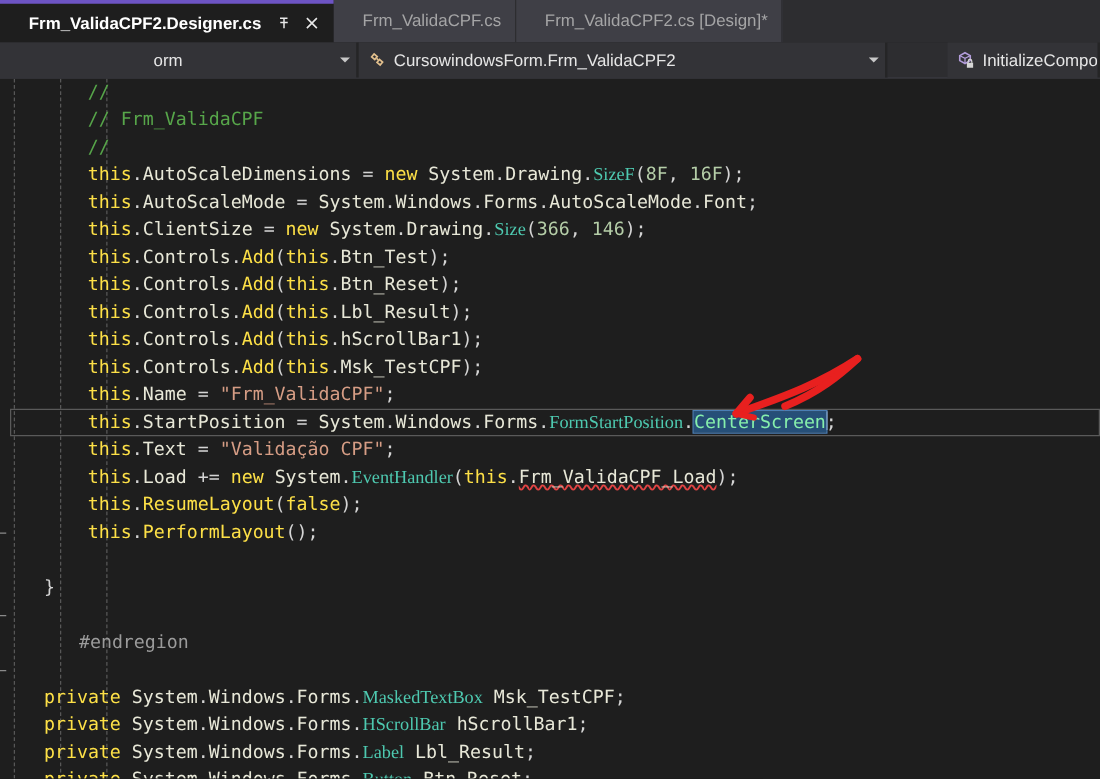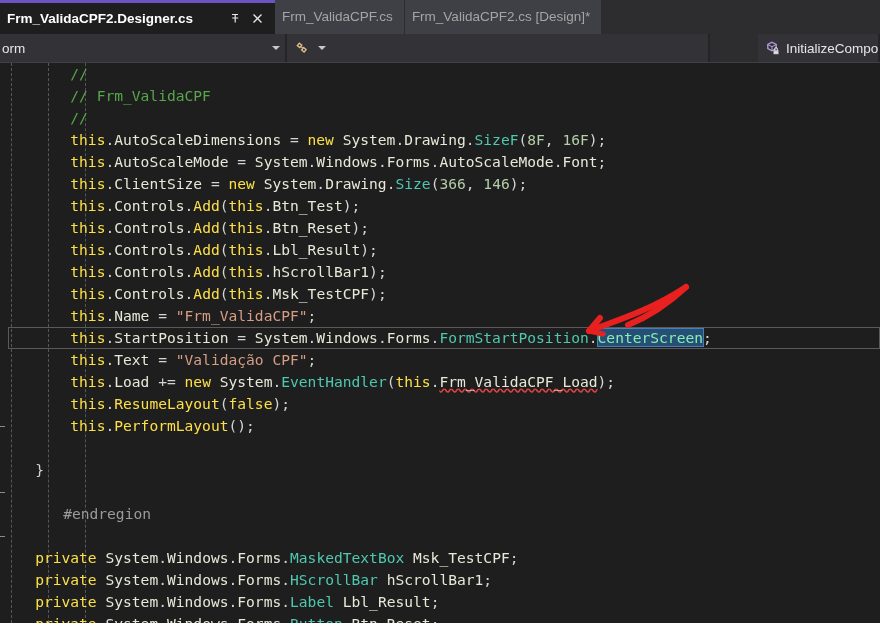--- a/index.html
+++ b/index.html
@@ -19,28 +19,27 @@
   
   .tabbar {
     position: absolute; top: 0; left: 0;
     width: 880px; height: 34px;
     background: #2d2d30;
     display: flex; align-items: stretch;
   }
   .tab {
     position: relative;
     display: flex; align-items: center;
-    padding: 0 11px 0 7px;
+    padding: 0 11px 0 23px;
     font-size: 13.5px;
     color: #a5a5a6;
     background: #3f3f46;
     border-right: 1px solid #2d2d30;
     white-space: nowrap;
     cursor: pointer;
-    gap: 24px;
   }
   .tab.active {
     background: #1e1e1e;
     color: #ffffff;
     font-weight: bold;
     border-top: 3px solid #6d54c4;
     padding-top: 0;
     border-right: none;
   }
   .tab .tab-label { line-height: 1; }
@@ -68,21 +67,21 @@
   .nav-combo {
     display: flex; align-items: center;
     background: #333337;
     border-right: 2px solid #252526;
     font-size: 13.5px;
     color: #e6e6e6;
     position: relative;
     cursor: pointer;
     overflow: hidden;
   }
-  .nav-combo.c1 { width: 285px; padding-left: 0px; }
+  .nav-combo.c1 { width: 285px; padding-left: 0px; text-align: center; }
   .nav-combo.c2 { width: 415px; padding-left: 6px; }
   .nav-combo.c3 { flex: 1; padding-left: 6px; margin-left: 48px; }
   .nav-combo .nav-text {
     flex: 1;
     white-space: nowrap;
     overflow: hidden;
     padding-left: 2px;
   }
   .nav-arrow {
     width: 18px; height: 100%;
@@ -150,21 +149,21 @@
     height: 22px;
     border: 1px solid #5a5a5a;
     box-sizing: border-box;
     z-index: 1;
     pointer-events: none;
   }
 
   
   .k   { color: #fde047; }  
   .cm  { color: #57a64a; }  
-  .ty  { color: #4ec9b0; }  
+  .ty  { color: #4ec9b0; font-family: Liberation Serif, serif; }  
   .mem { color: #e8e8d8; }  
   .mth { color: #fde047; }  
   .str { color: #d69d85; }  
   .num { color: #b5cea8; }  
   .pp  { color: #9b9b9b; margin-left: 28px; }  
   .p   { color: #d4d4d4; }  
   .sel {
     background: #264f78;
     outline: 1px solid #4a7eb5;
     color: #86efac;
@@ -232,20 +231,21 @@
     </div>
 
     <div class="nav-combo c2">
       <span class="nav-icon">
         <svg width="15" height="15" viewBox="0 0 15 15">
           <path d="M4.3 2.2 L6.8 4.2 L4.8 6.6 L2.3 4.6 Z" fill="none" stroke="#e3c08d" stroke-width="1.3"></path>
           <path d="M8.6 6.6 L11.1 8.6 L9.1 11 L6.6 9 Z" fill="none" stroke="#e3c08d" stroke-width="1.3"></path>
           <path d="M6.3 5.7 L7.6 7.0" stroke="#e3c08d" stroke-width="1.3"></path>
         </svg>
       </span>
+      <span class="nav-text">CursowindowsForm.Frm_ValidaCPF2</span>
       <span class="nav-arrow">
           <i></i>
         </span>
     </div>
 
     <div class="nav-combo c3">
       <span class="nav-icon">
         <svg width="16" height="16" viewBox="0 0 16 16">
           <path d="M7 2.2 L11.2 4.5 L11.2 8.5 L7 10.8 L2.8 8.5 L2.8 4.5 Z" fill="none" stroke="#b39ddb" stroke-width="1.3"></path>
           <path d="M2.9 4.6 L7 6.7 L11.1 4.6 M7 6.7 L7 10.7" fill="none" stroke="#b39ddb" stroke-width="1"></path>

